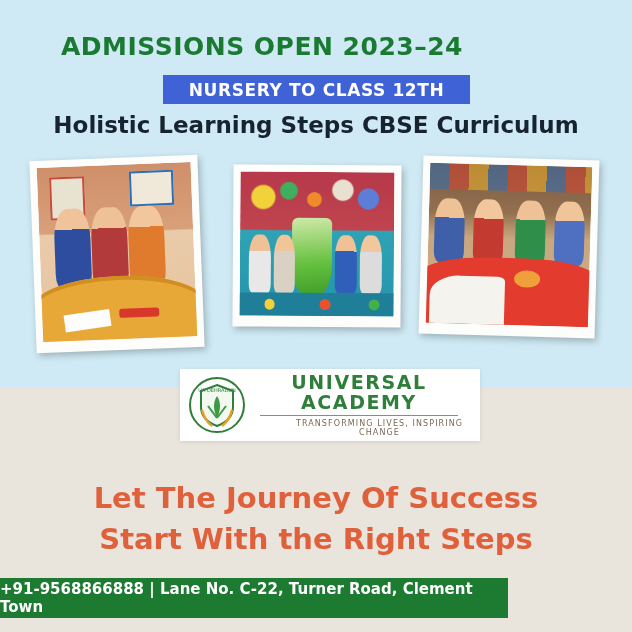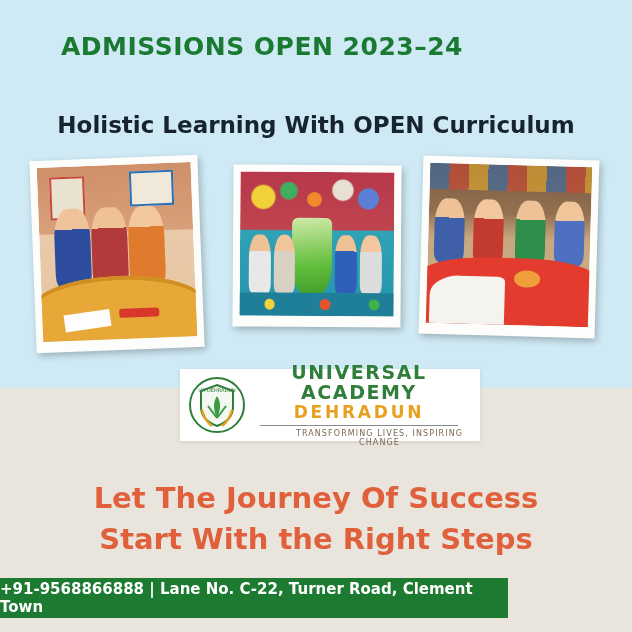--- a/index.html
+++ b/index.html
@@ -325,22 +325,25 @@
 </head>
 <body>
 
 <div class="poster">
 
   <div class="top-area"></div>
   <div class="bottom-area"></div>
 
   <div class="headline">ADMISSIONS OPEN 2023–24</div>
 
-
-  <div class="tagline">Holistic Learning With OPEN Curriculum</div>
+  <div class="subbar">
+    <span>NURSERY TO CLASS 12TH</span>
+  </div>
+
+  <div class="tagline">Holistic Learning Steps CBSE Curriculum</div>
 
   <div class="photo photo-1">
     <div class="inner">
       <div class="p1-bg"></div>
       <div class="p1-wallpic"></div>
       <div class="p1-wallpic2"></div>
       <div class="p1-kid a"></div>
       <div class="p1-kid b"></div>
       <div class="p1-kid c"></div>
       <div class="p1-table"></div>
@@ -387,21 +390,20 @@
         <path d="M29 20 C25 26 25 34 29 42 C33 34 33 26 29 20 Z" fill="#3c9a45"></path>
         <path d="M20 30 C23 34 26 38 29 42" stroke="#3c9a45" stroke-width="2" fill="none"></path>
         <path d="M38 30 C35 34 32 38 29 42" stroke="#3c9a45" stroke-width="2" fill="none"></path>
         <path d="M14 34 C16 42 20 47 24 50" stroke="#e8a020" stroke-width="2.5" fill="none"></path>
         <path d="M44 34 C42 42 38 47 34 50" stroke="#e8a020" stroke-width="2.5" fill="none"></path>
         <text x="29" y="16" font-size="5" text-anchor="middle" fill="#2f7f3a" font-family="DejaVu Sans, sans-serif">UA DEHRADUN</text>
       </svg>
     </div>
     <div class="logo-text">
       <div class="logo-name">UNIVERSAL ACADEMY</div>
-      <div class="logo-city">DEHRADUN</div>
       <div class="logo-rule"></div>
       <div class="logo-motto">TRANSFORMING LIVES, INSPIRING CHANGE</div>
     </div>
   </div>
 
   <div class="slogan">
     <div>Let The Journey Of Success</div>
     <div>Start With the Right Steps</div>
   </div>
 

